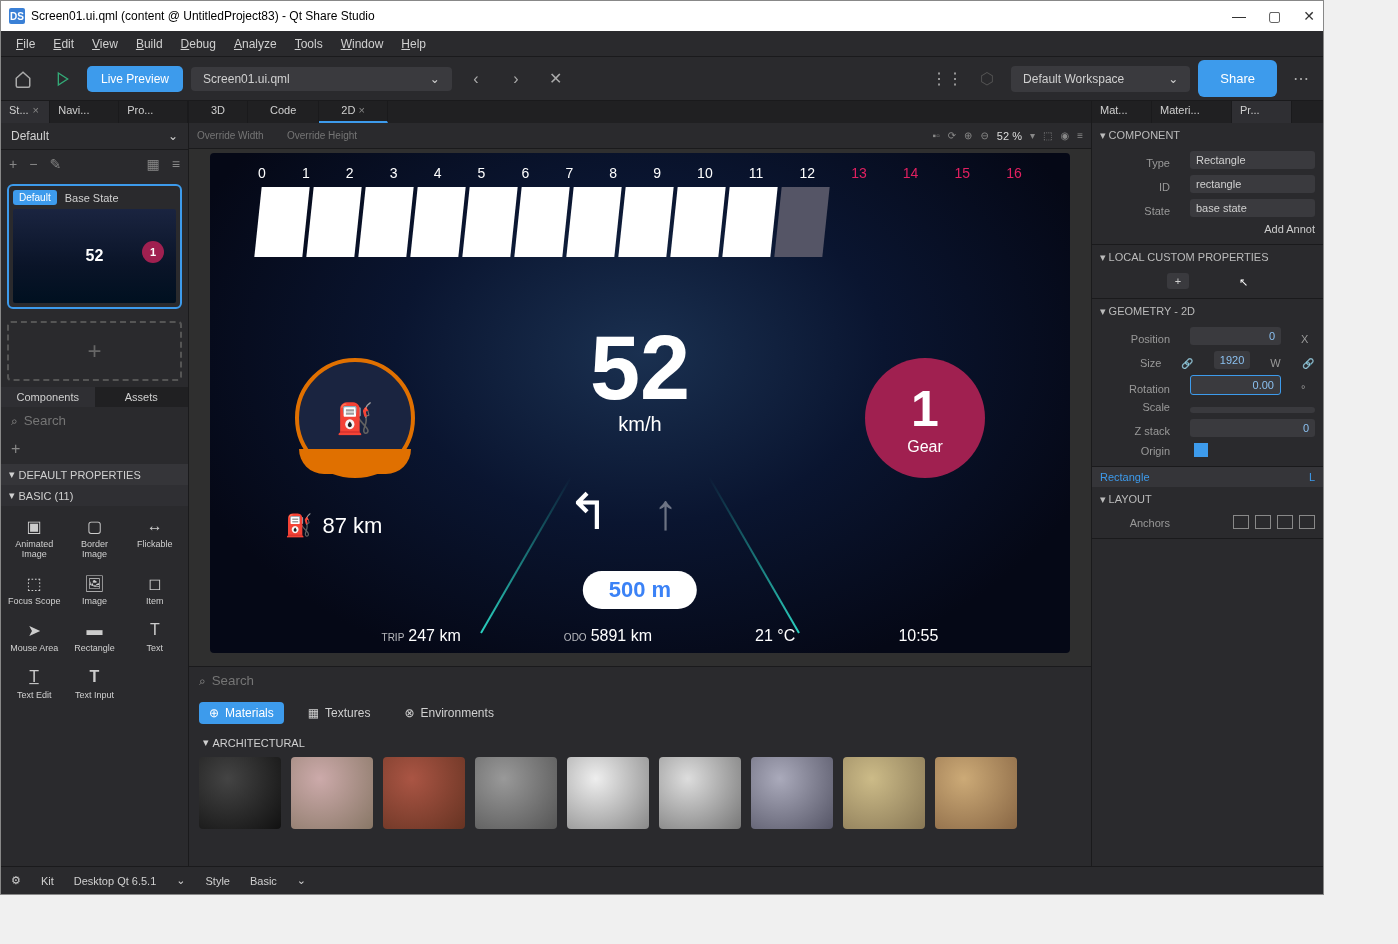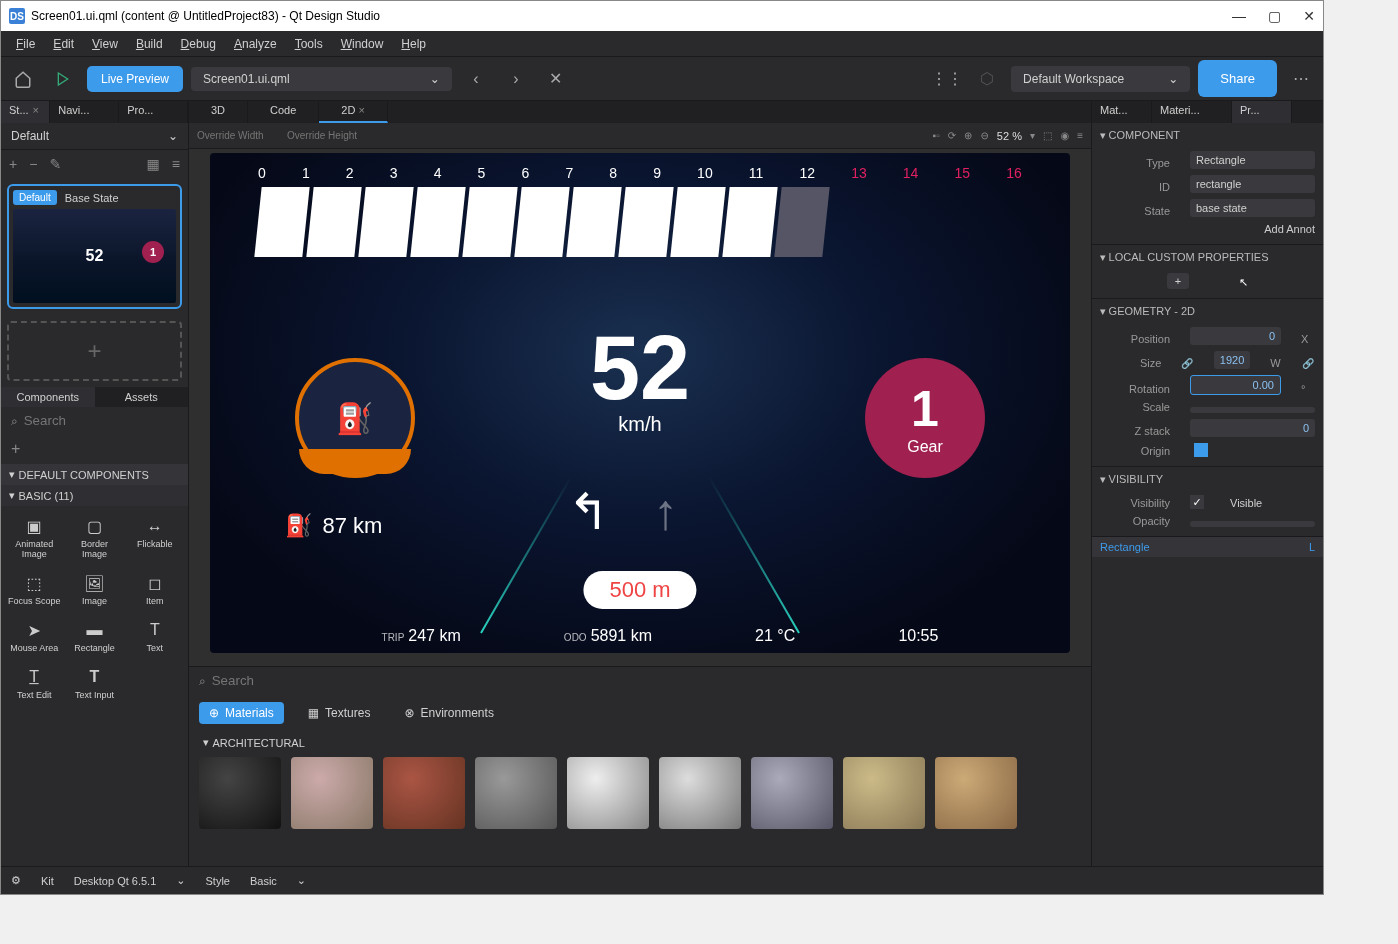--- a/index.html
+++ b/index.html
@@ -61,21 +61,21 @@
   .gear-lbl{font-size:16px;}
   .fuel-circle{position:absolute;left:85px;top:205px;width:120px;height:120px;border:4px solid #e07000;border-radius:50%;background:#1a2440;display:flex;align-items:center;justify-content:center;}
   .fuel-circle::after{content:"";position:absolute;bottom:0;left:0;right:0;height:25px;background:#e07000;border-radius:0 0 60px 60px;}
   .rpm-bar{position:absolute;top:12px;left:20px;right:20px;height:110px;}
   .rpm-nums{display:flex;justify-content:space-around;font-size:14px;padding:0 10px;}
   .rpm-nums span.red{color:#e02060;}
   .rpm-blocks{display:flex;gap:4px;margin-top:6px;padding-left:28px;}
   .rpm-block{width:48px;height:70px;background:#fff;transform:skewX(-6deg);}
   .rpm-block.dim{background:#556;}
   .range{position:absolute;left:75px;top:360px;display:flex;align-items:center;gap:10px;font-size:22px;}
-  .nav-bubble{position:absolute;left:50%;top:418px;transform:translateX(-50%);background:#fff;color:#ef4444;padding:6px 26px;border-radius:22px;font-size:22px;font-weight:normal;}
+  .nav-bubble{position:absolute;left:50%;top:418px;transform:translateX(-50%);background:#fff;color:#3b82f6;padding:6px 26px;border-radius:22px;font-size:22px;font-weight:bold;}
   .bottom-info{position:absolute;bottom:8px;left:120px;right:80px;display:flex;justify-content:space-around;font-size:16px;}
   .bottom-info small{font-size:10px;margin-right:4px;opacity:.7;}
   .road-lines{position:absolute;left:50%;top:300px;width:400px;height:180px;transform:translateX(-50%);}
   .road-lines::before,.road-lines::after{content:"";position:absolute;width:2px;height:180px;background:linear-gradient(to bottom,transparent,#2ad0c0);top:0;}
   .road-lines::before{left:40px;transform:rotate(30deg);transform-origin:bottom;}
   .road-lines::after{right:40px;transform:rotate(-30deg);transform-origin:bottom;}
   .nav-arrow{position:absolute;left:48%;top:330px;transform:translateX(-50%);font-size:50px;color:#fff;}
   
   .bottom-panel{height:200px;background:#2a2a2d;border-top:1px solid #1a1a1c;display:flex;flex-direction:column;}
   .bp-tabs{display:flex;font-size:11px;background:#202022;}
@@ -105,21 +105,21 @@
   .statusbar .combo{display:flex;align-items:center;gap:20px;}
   svg{display:block;}
 </style>
 </head>
 <body>
 
 <div class="window">
 
   <div class="titlebar">
     <span class="logo">DS</span>
-    <span>Screen01.ui.qml (content @ UntitledProject83) - Qt Design Studio</span>
+    <span>Screen01.ui.qml (content @ UntitledProject83) - Qt Share Studio</span>
     <div class="wincontrols">
       <span>—</span>
       <span>▢</span>
       <span>✕</span>
     </div>
   </div>
 
   <div class="menubar">
     <span><u>F</u>ile</span>
     <span><u>E</u>dit</span>
@@ -200,21 +200,21 @@
         <div class="active">Components</div>
         <div>Assets</div>
       </div>
       <div class="search-row">
         <span>⌕</span>
         <input style="background: transparent; border: none; color: rgb(204, 204, 204); flex: 1 1 0%;" placeholder="Search">
       </div>
       <div style="padding:6px 10px"><span style="color:#888">+</span></div>
       <div class="section-hdr">
           <span>▾</span>
-          <span>DEFAULT COMPONENTS</span>
+          <span>DEFAULT PROPERTIES</span>
         </div>
       <div class="section-hdr" style="background:#2f2f33">
           <span>▾</span>
           <span>BASIC (11)</span>
         </div>
       <div class="comp-grid">
         <div class="comp-item">
             <div class="ico">▣</div>
             <span>Animated Image</span>
           </div>
@@ -440,36 +440,36 @@
           </div>
         <div class="prop-row">
             <span class="lbl">Z stack</span>
             <span class="val num">0</span>
           </div>
         <div class="prop-row">
             <span class="lbl">Origin</span>
             <span style="width:14px;height:14px;background:#3d9bec;margin-left:4px"></span>
           </div>
       </div>
-      <div class="prop-section">
-        <h4>▾ <span>VISIBILITY</span></h4>
-        <div class="prop-row">
-            <span class="lbl">Visibility</span>
-            <span class="vis-check">✓</span>
-            <span>Visible</span>
-          </div>
-        <div class="prop-row">
-            <span class="lbl">Opacity</span>
-            <span class="val"></span>
-          </div>
-      </div>
       <div class="breadcrumb-row" style="display:flex;justify-content:space-between">
           <span>Rectangle</span>
           <span>L</span>
         </div>
+      <div class="prop-section">
+        <h4>▾ <span>LAYOUT</span></h4>
+        <div class="prop-row">
+            <span class="lbl">Anchors</span>
+            <div class="align-icons">
+              <span></span>
+              <span></span>
+              <span></span>
+              <span></span>
+            </div>
+          </div>
+      </div>
     </div>
   </div>
 
   <div class="statusbar">
     <span>⚙</span>
     <span>Kit</span>
     <div class="combo">
         <span>Desktop Qt 6.5.1</span>
         <span>⌄</span>
       </div>

